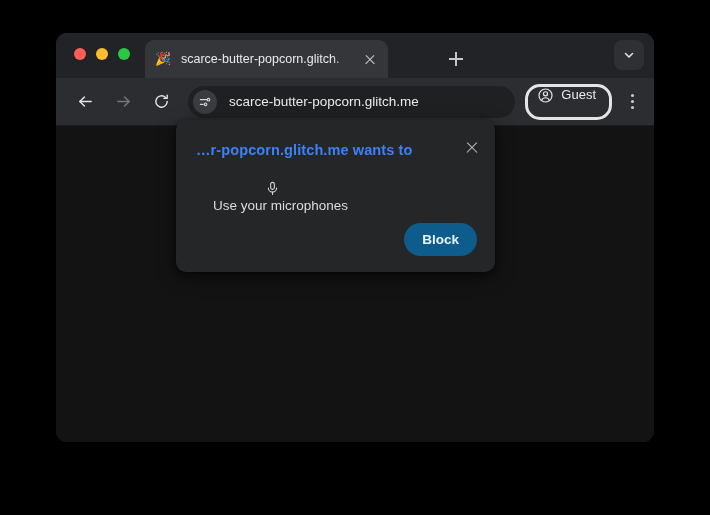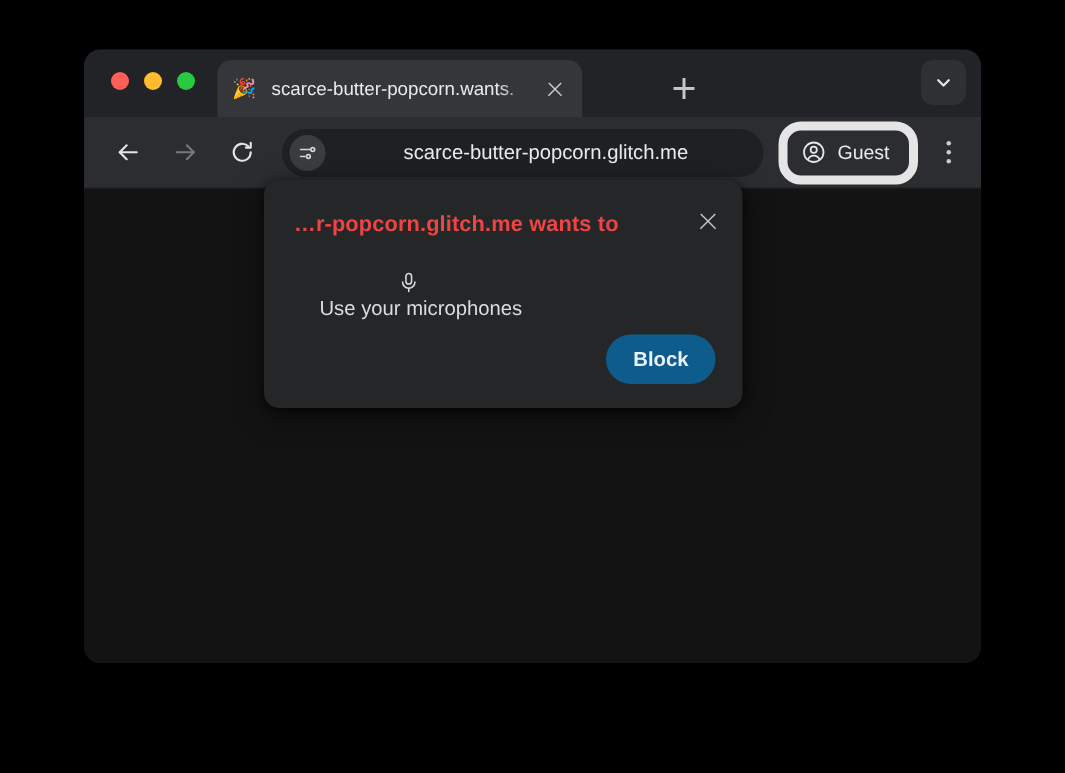--- a/index.html
+++ b/index.html
@@ -165,21 +165,20 @@
     margin-left: 12px;
     margin-right: 10px;
     background: #1f2022;
     border-radius: 16px;
     display: flex;
     align-items: center;
     padding-left: 5px;
     padding-right: 12px;
     box-sizing: border-box;
     min-width: 0;
-    gap: 40px;
   }
   #site-settings-chip {
     width: 24px; height: 24px;
     border-radius: 50%;
     background: #3a3c3f;
     display: flex;
     align-items: center;
     justify-content: center;
     flex: 0 0 24px;
   }
@@ -188,24 +187,23 @@
     color: #e8eaed;
     font-size: 13.5px;
     white-space: nowrap;
     overflow: hidden;
     text-overflow: ellipsis;
   }
 
   #guest-pill {
     flex: 0 0 auto;
     height: 30px;
-    border: 6px solid #e5e5e5;
+    border: 3px solid #e5e5e5;
     border-radius: 15px;
     display: flex;
-    align-items: center;
     padding: 0 13px 0 9px;
     margin-right: 6px;
   }
   #guest-pill .guest-label {
     color: #e8eaed;
     font-size: 13px;
     margin-left: 7px;
   }
 
   #browser-menu-button {
@@ -245,21 +243,21 @@
     border-radius: 10px;
     box-shadow: 0 5px 18px rgba(0,0,0,0.55), 0 1px 4px rgba(0,0,0,0.4);
     box-sizing: border-box;
   }
 
   #dialog-title {
     position: absolute;
     left: 20px;
     top: 20px;
     width: 248px;
-    color: #ef4444;
+    color: #3b82f6;
     font-size: 14.5px;
     font-weight: bold;
     letter-spacing: 0.1px;
     line-height: 20px;
   }
 
   #dialog-close-button {
     position: absolute;
     right: 12px;
     top: 17px;
@@ -330,21 +328,21 @@
     <div id="tab-strip">
 
       <div class="traffic-lights">
         <span class="light red"></span>
         <span class="light yellow"></span>
         <span class="light green"></span>
       </div>
 
       <div id="active-tab">
         <span class="favicon">🎉</span>
-        <span class="tab-title">scarce-butter-popcorn.wants.</span>
+        <span class="tab-title">scarce-butter-popcorn.glitch.</span>
         <span class="tab-close"></span>
       </div>
 
       <div id="new-tab-button"></div>
 
       <div id="tab-search-button">
         <svg width="14" height="14" viewBox="0 0 24 24" fill="none" stroke="#e3e5e8" stroke-width="2.6" stroke-linecap="round" stroke-linejoin="round">
           <polyline points="6 9.5 12 15.5 18 9.5"></polyline>
         </svg>
       </div>

